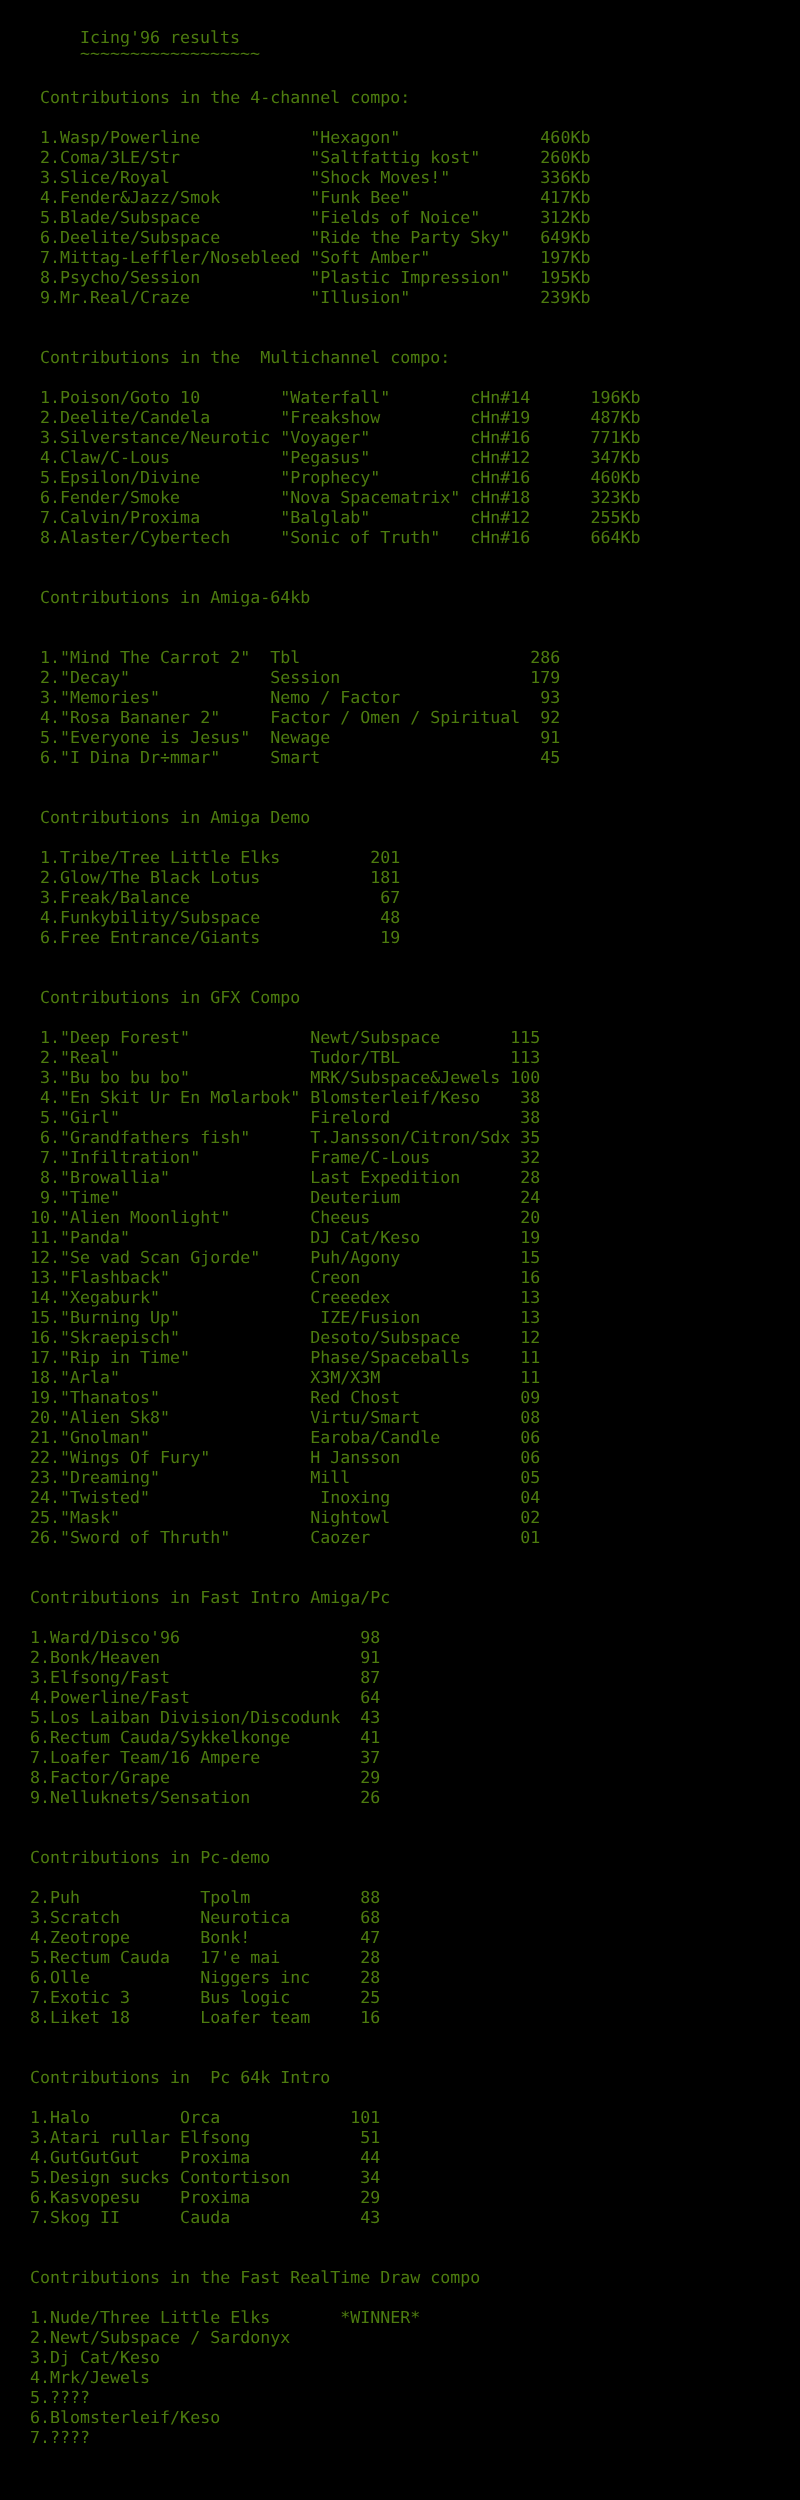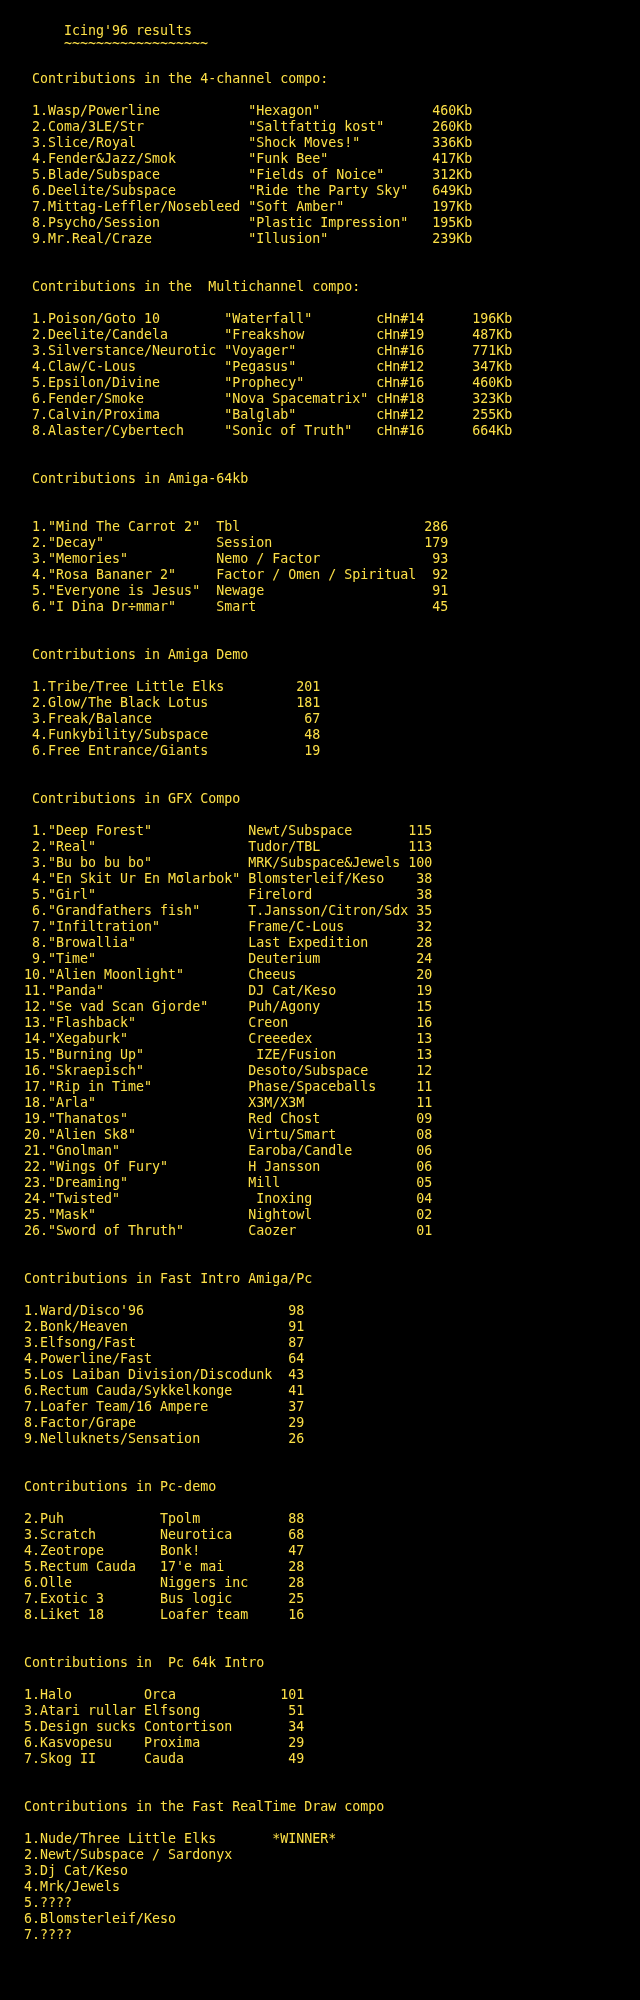--- a/index.html
+++ b/index.html
@@ -8,21 +8,21 @@
     background: #000000;
   }
   .screen {
     position: relative;
     width: 580px;
     height: 2000px;
     overflow: hidden;
     box-sizing: border-box;
     padding-top: 7px;
     background: #000000;
-    color: #fde047;
+    color: #4d7c0f;
     font-family: "DejaVu Sans Mono", monospace;
     font-size: 13.3px;
     line-height: 16px;
   }
   .line {
     height: 16px;
     white-space: pre;
   }
   .ind8 { padding-left: 64px; }
   .underline-row { transform: translateY(-3px); }
@@ -132,23 +132,24 @@
       <div class="line">   5.Rectum Cauda   17'e mai        28</div>
       <div class="line">   6.Olle           Niggers inc     28</div>
       <div class="line">   7.Exotic 3       Bus logic       25</div>
       <div class="line">   8.Liket 18       Loafer team     16</div>
       <div class="line"></div>
       <div class="line"></div>
       <div class="line">   Contributions in  Pc 64k Intro</div>
       <div class="line"></div>
       <div class="line">   1.Halo         Orca             101</div>
       <div class="line">   3.Atari rullar Elfsong           51</div>
+      <div class="line">   4.GutGutGut    Proxima           44</div>
       <div class="line">   5.Design sucks Contortison       34</div>
       <div class="line">   6.Kasvopesu    Proxima           29</div>
-      <div class="line">   7.Skog II      Cauda             49</div>
+      <div class="line">   7.Skog II      Cauda             43</div>
       <div class="line"></div>
       <div class="line"></div>
       <div class="line">   Contributions in the Fast RealTime Draw compo</div>
       <div class="line"></div>
       <div class="line">   1.Nude/Three Little Elks       *WINNER*</div>
       <div class="line">   2.Newt/Subspace / Sardonyx</div>
       <div class="line">   3.Dj Cat/Keso</div>
       <div class="line">   4.Mrk/Jewels</div>
       <div class="line">   5.????</div>
       <div class="line">   6.Blomsterleif/Keso</div>

